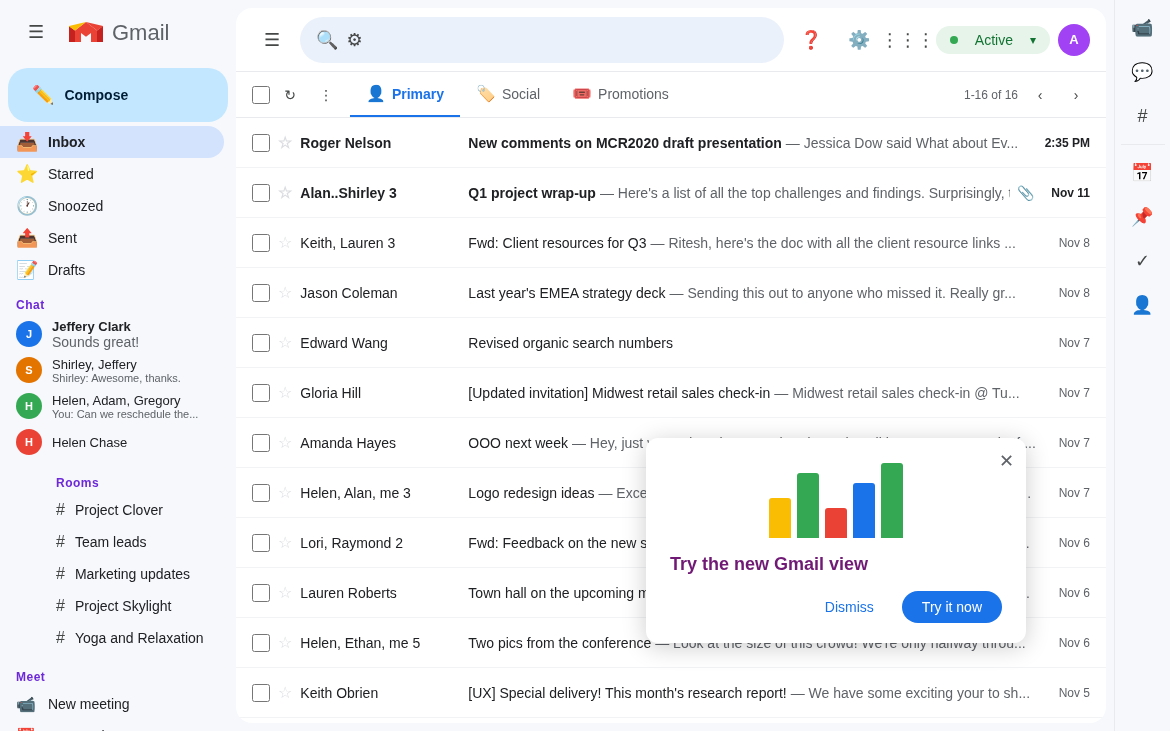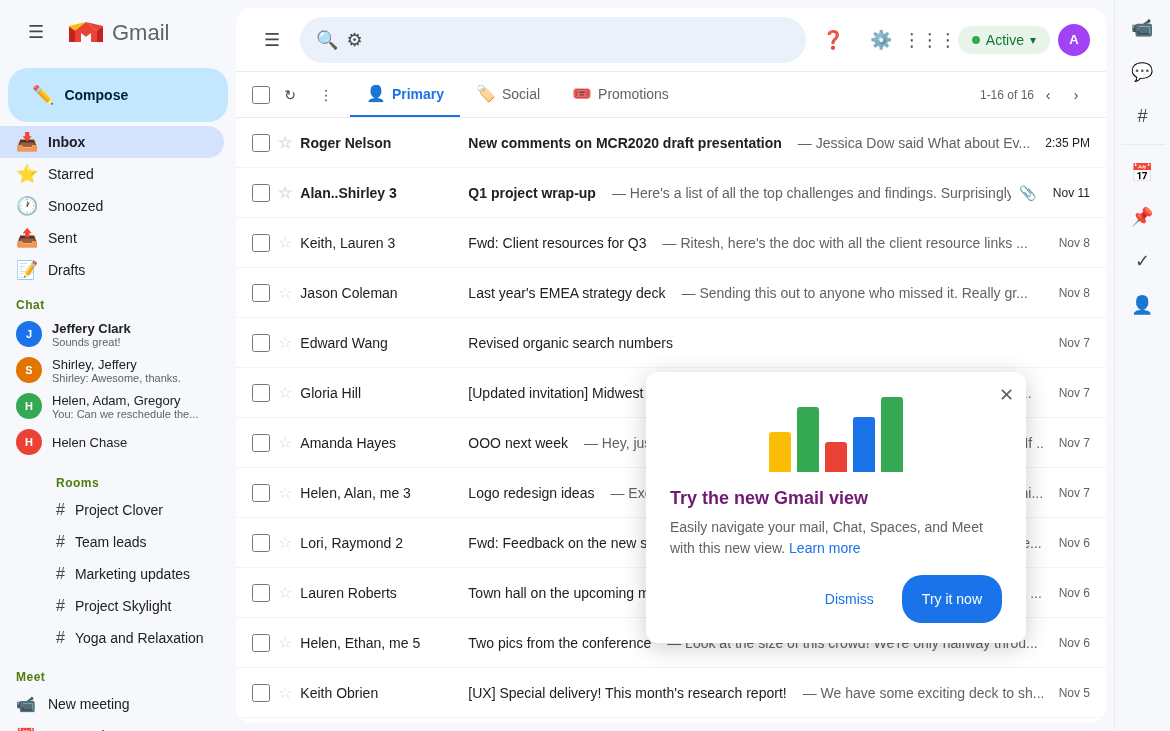--- a/index.html
+++ b/index.html
@@ -62,21 +62,21 @@
       font-size: 14px;
       color: #202124;
       margin-right: 12px;
     }
     .nav-item.active { background: #d3e3fd; font-weight: 600; }
     .nav-item .nav-icon { font-size: 18px; color: #444746; width: 20px; text-align: center; }
 
     .sidebar-section-label {
       font-size: 12px;
       font-weight: 600;
-      color: #4d7c0f;
+      color: #6d28d9;
       padding: 8px 16px 4px 16px;
       letter-spacing: 0.5px;
     }
     .chat-section { margin-top: 4px; }
     .chat-item {
       display: flex;
       align-items: center;
       gap: 10px;
       padding: 4px 16px;
       border-radius: 0 24px 24px 0;
@@ -188,21 +188,21 @@
     .search-tune-icon { font-size: 18px; color: #444746; cursor: pointer; }
     .topbar-right {
       margin-left: auto;
       display: flex;
       align-items: center;
       gap: 8px;
     }
     .active-badge {
       display: flex;
       align-items: center;
-      gap: 6px;
+      gap: 17px;
       background: #e6f4ea;
       border-radius: 20px;
       padding: 6px 14px;
       font-size: 14px;
       font-weight: 500;
       color: #137333;
       cursor: pointer;
     }
     .active-dot {
       width: 8px;
@@ -270,31 +270,31 @@
       text-overflow: ellipsis;
     }
     .email-subject-preview {
       flex: 1;
       font-size: 14px;
       color: #202124;
       white-space: nowrap;
       overflow: hidden;
       text-overflow: ellipsis;
       display: flex;
-      gap: 16px;
+      gap: 4px;
     }
     .email-subject { color: #202124; }
     .email-preview { color: #5f6368; font-weight: 400; }
     .email-time {
       font-size: 12px;
       color: #5f6368;
       flex-shrink: 0;
       margin-left: 8px;
     }
-    .email-row.unread .email-time { color: #202124; font-weight: 400; }
+    .email-row.unread .email-time { color: #202124; font-weight: 700; }
     .attachment-icon { font-size: 14px; color: #5f6368; }
 
     
     .tab-bar {
       display: flex;
       align-items: center;
       border-bottom: 1px solid #e8eaed;
       padding: 0 8px;
     }
     .tab {
@@ -374,21 +374,21 @@
       display: flex;
       gap: 12px;
       margin-top: 16px;
       justify-content: flex-end;
     }
     .btn-try {
       background: #1a73e8;
       color: white;
       border: none;
       border-radius: 20px;
-      padding: 16px 20px;
+      padding: 8px 20px;
       font-size: 14px;
       cursor: pointer;
       font-weight: 500;
     }
     .btn-dismiss {
       background: transparent;
       color: #1a73e8;
       border: none;
       border-radius: 20px;
       padding: 8px 16px;
@@ -468,21 +468,21 @@
       <span>Drafts</span>
     </div>
   </div>
 
   <div class="chat-section">
     <div class="sidebar-section-label">Chat</div>
     <div class="chat-item">
       <div class="avatar-circle" style="background:#1a73e8">J</div>
       <div>
         <div style="font-size:13px;font-weight:700">Jeffery Clark</div>
-        <div style="font-size:11px;color:#5f6368">Sounds great!</div>
+        <div style="font-size:14px;color:#5f6368">Sounds great!</div>
       </div>
     </div>
     <div class="chat-item">
       <div class="avatar-circle" style="background:#e37400">S</div>
       <div>
         <div style="font-size:13px;font-weight:500">Shirley, Jeffery</div>
         <div style="font-size:11px;color:#5f6368">Shirley: Awesome, thanks.</div>
       </div>
     </div>
     <div class="chat-item">
@@ -571,21 +571,21 @@
       <span>Primary</span>
     </div>
     <div class="tab">
       <span class="tab-icon">🏷️</span>
       <span>Social</span>
     </div>
     <div class="tab">
       <span class="tab-icon">🎟️</span>
       <span>Promotions</span>
     </div>
-    <div style="margin-left:auto;display:flex;align-items:center;font-size:12px;color:#5f6368;gap:0;padding-right:8px;">
+    <div style="margin-left:auto;display:flex;align-items:center;font-size:12px;color:#5f6368;gap:8px;padding-right:8px;">
       <span>1-16 of 16</span>
       <button class="icon-btn" style="width:28px;height:28px;font-size:14px">‹</button>
       <button class="icon-btn" style="width:28px;height:28px;font-size:14px">›</button>
     </div>
   </div>
 
   <div class="email-list" id="email-list-container">
   <div class="email-row unread">
     <input type="checkbox" class="email-checkbox" style="">
     <span class="star-icon">☆</span>
@@ -705,21 +705,21 @@
     </div>
 
     <span class="email-time">Nov 6</span>
   </div>
       <div class="email-row">
     <input type="checkbox" class="email-checkbox" style="">
     <span class="star-icon">☆</span>
     <span class="sender">Keith Obrien</span>
     <div class="email-subject-preview">
       <span class="email-subject">[UX] Special delivery! This month's research report!</span>
-      <span class="email-preview">— We have some exciting deck to sh...</span>
+      <span class="email-preview">— We have some exciting your to sh...</span>
     </div>
 
     <span class="email-time">Nov 5</span>
   </div>
       <div class="email-row">
     
     
     
     
     
@@ -732,24 +732,20 @@
     <div class="alert-graphic">
       <div class="alert-bars" id="alert-chart">
       <div class="bar" style="height: 40px; background: rgb(251, 188, 4);"></div>
           <div class="bar" style="height: 65px; background: rgb(52, 168, 83);"></div>
           <div class="bar" style="height: 30px; background: rgb(234, 67, 53);"></div>
           <div class="bar" style="height: 55px; background: rgb(26, 115, 232);"></div>
           <div class="bar" style="height: 75px; background: rgb(52, 168, 83);"></div>
         </div>
     </div>
     <div class="alert-title">Try the new Gmail view</div>
-    <div class="alert-body">
-      <span>Easily navigate your mail, Chat, Spaces, and Meet with this new view.</span>
-      <a href="#" class="alert-learn-more">Learn more</a>
-    </div>
     <div class="alert-actions">
       <button class="btn-dismiss">Dismiss</button>
       <button class="btn-try">Try it now</button>
     </div>
   </div>
 </div>
 
 <div class="right-panel">
   <div class="right-panel-icon">📹</div>
   <div class="right-panel-icon">💬</div>

